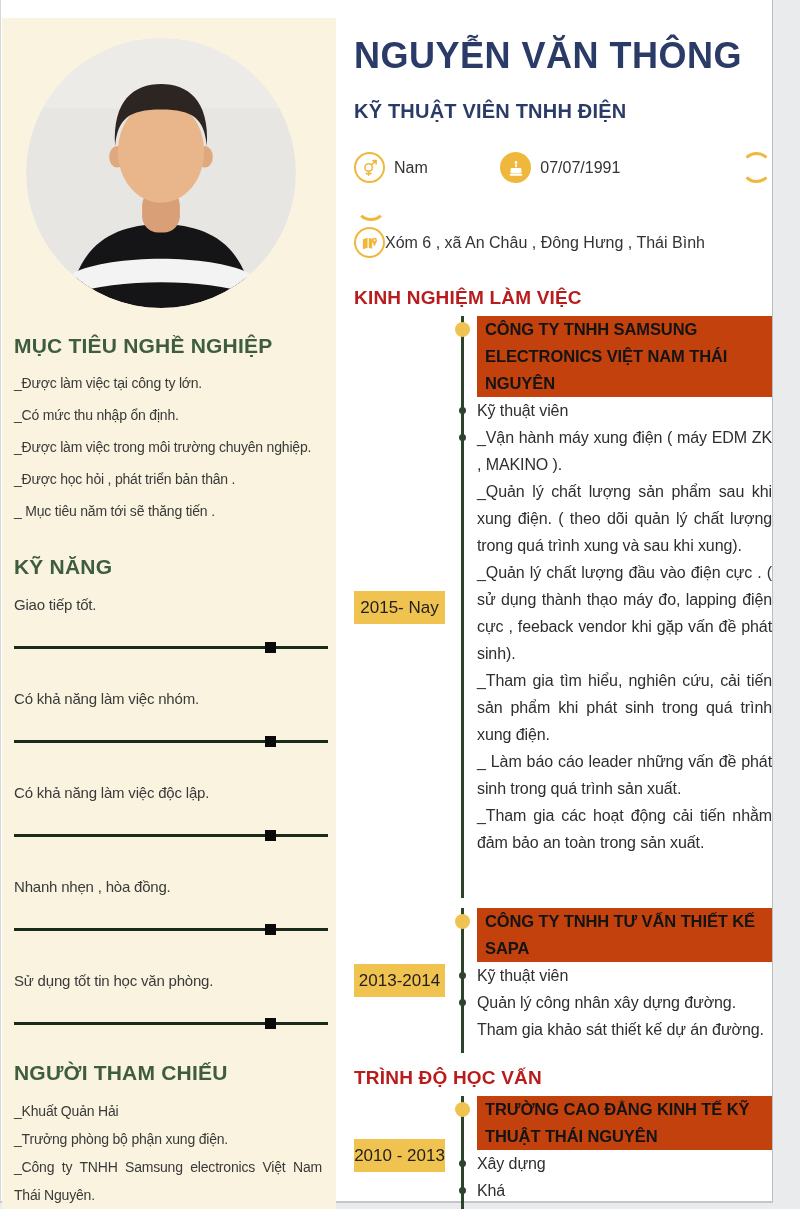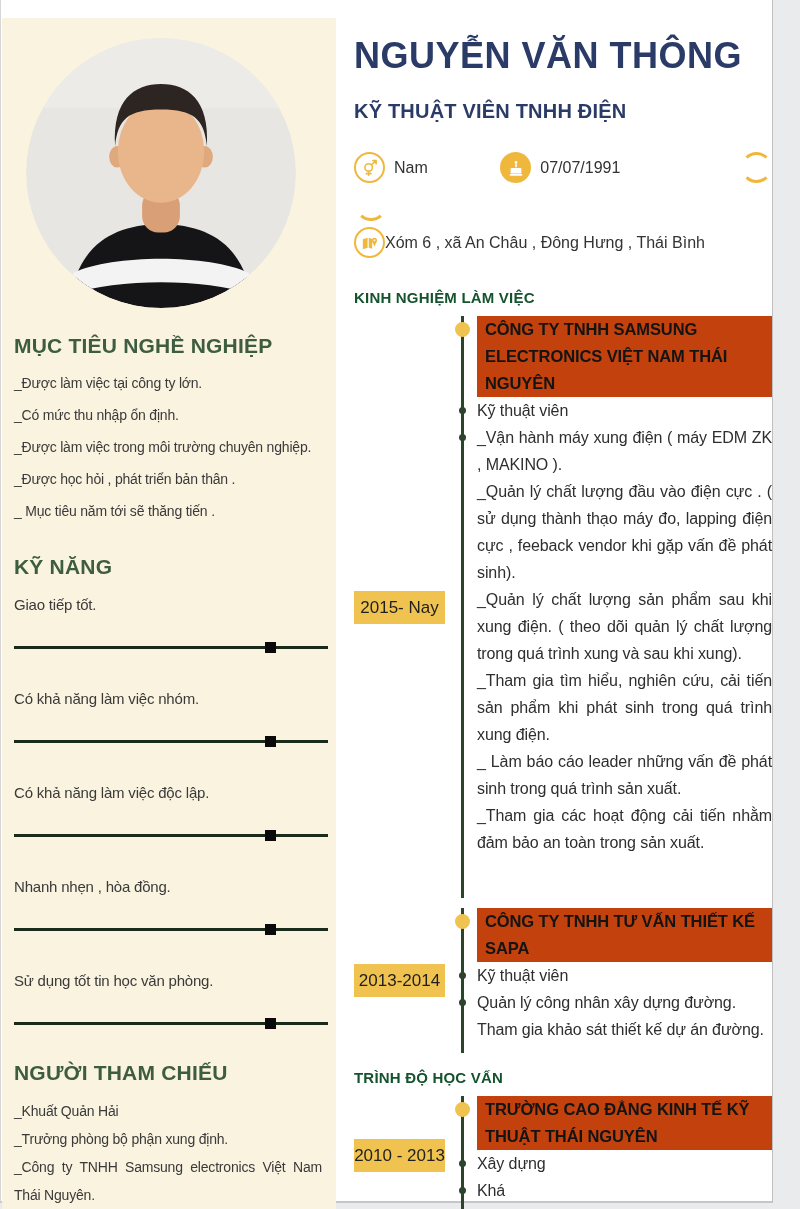--- a/index.html
+++ b/index.html
@@ -56,21 +56,21 @@
     width:31px; height:31px; border:2px solid #efb83d; border-radius:50%;
     display:flex; align-items:center; justify-content:center; flex:none;
   }
   .icon-fill {
     width:31px; height:31px; background:#efb83d; border-radius:50%;
     display:flex; align-items:center; justify-content:center; flex:none;
   }
   .arc { width:31px; height:31px; border-radius:50%; border:3px solid transparent; flex:none; }
   .arc-tb { border-top-color:#efb83d; border-bottom-color:#efb83d; margin-left:36px; }
   .arc-b  { border-bottom-color:#efb83d; width:30px; height:28px; margin-left:2px; }
-  .sec-main-h { color:#14532d; font-size:15px; font-weight:700; line-height:26px; letter-spacing:0.2px; }
+  .sec-main-h { color:#b91c1c; font-size:19px; font-weight:700; line-height:26px; letter-spacing:0.2px; }
   .exp .sec-main-h { margin-top:27px; }
   .edu .sec-main-h { margin-top:12px; }
   .entries { margin-top:5px; }
   .entry { display:flex; align-items:center; margin-bottom:10px; }
   .date-cell { width:91px; flex:none; margin-right:16px; }
   .badge {
     background:#f0c24f; color:#1f1f1f; text-align:center;
     font-size:17px; line-height:25px; padding:4px 0;
   }
   .t-body {
@@ -170,21 +170,21 @@
             </div>
           </div>
         </div>
     </section>
 
     <section class="sec-refs">
       <h2 class="side-h">NGƯỜI THAM CHIẾU</h2>
       <div>
 
       <div class="side-item">_Khuất Quản Hải</div>
-          <div class="side-item">_Trưởng phòng bộ phận xung định.</div>
+          <div class="side-item">_Trưởng phòng bộ phận xung điện.</div>
           <div class="side-item">_Công ty TNHH Samsung electronics Việt Nam Thái Nguyên.</div>
         </div>
     </section>
 
   </aside>
 
   <main class="main">
 
     <h1 class="cv-name">NGUYỄN VĂN THÔNG</h1>
     <div class="cv-title">KỸ THUẬT VIÊN TNHH ĐIỆN</div>
@@ -244,22 +244,22 @@
                 <span class="tdot"></span>
                 <span>CÔNG TY TNHH SAMSUNG ELECTRONICS VIỆT NAM THÁI NGUYÊN</span>
               </div>
               <div class="blist">
 
               <div class="b-item">Kỹ thuật viên</div>
                 <div class="b-item">_Vận hành máy xung điện ( máy EDM ZK , MAKINO ).</div>
               </div>
               <div class="plist">
 
-              <div class="b-item">_Quản lý chất lượng đầu vào điện cực . ( sử dụng thành thạo máy đo, lapping điện cực , feeback vendor khi gặp vấn đề phát sinh).</div>
-                <div class="b-item">_Quản lý chất lượng sản phẩm sau khi xung điện. ( theo dõi quản lý chất lượng trong quá trình xung và sau khi xung).</div>
+              <div class="b-item">_Quản lý chất lượng sản phẩm sau khi xung điện. ( theo dõi quản lý chất lượng trong quá trình xung và sau khi xung).</div>
+                <div class="b-item">_Quản lý chất lượng đầu vào điện cực . ( sử dụng thành thạo máy đo, lapping điện cực , feeback vendor khi gặp vấn đề phát sinh).</div>
                 <div class="b-item">_Tham gia tìm hiểu, nghiên cứu, cải tiến sản phẩm khi phát sinh trong quá trình xung điện.</div>
                 <div class="b-item">_ Làm báo cáo leader những vấn đề phát sinh trong quá trình sản xuất.</div>
                 <div class="b-item">_Tham gia các hoạt động cải tiến nhằm đảm bảo an toàn trong sản xuất.</div>
               </div>
             </div>
           </div>
           <div class="entry">
             <div class="date-cell">
               <div class="badge">2013-2014</div>
             </div>

